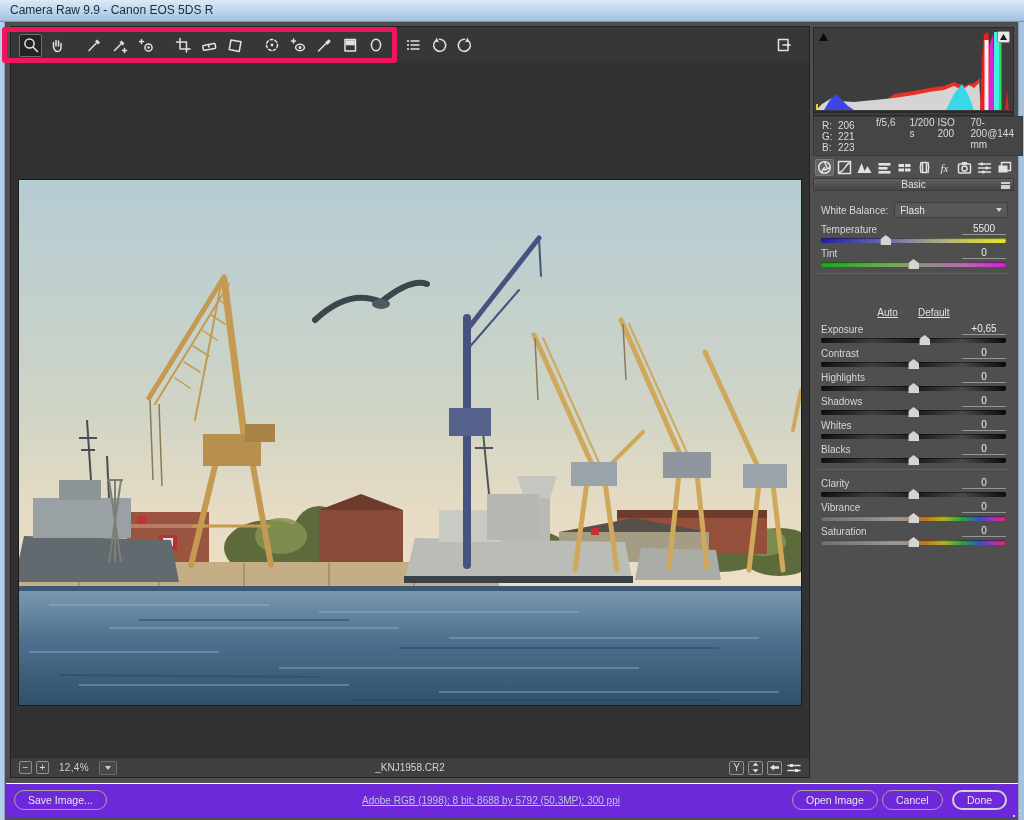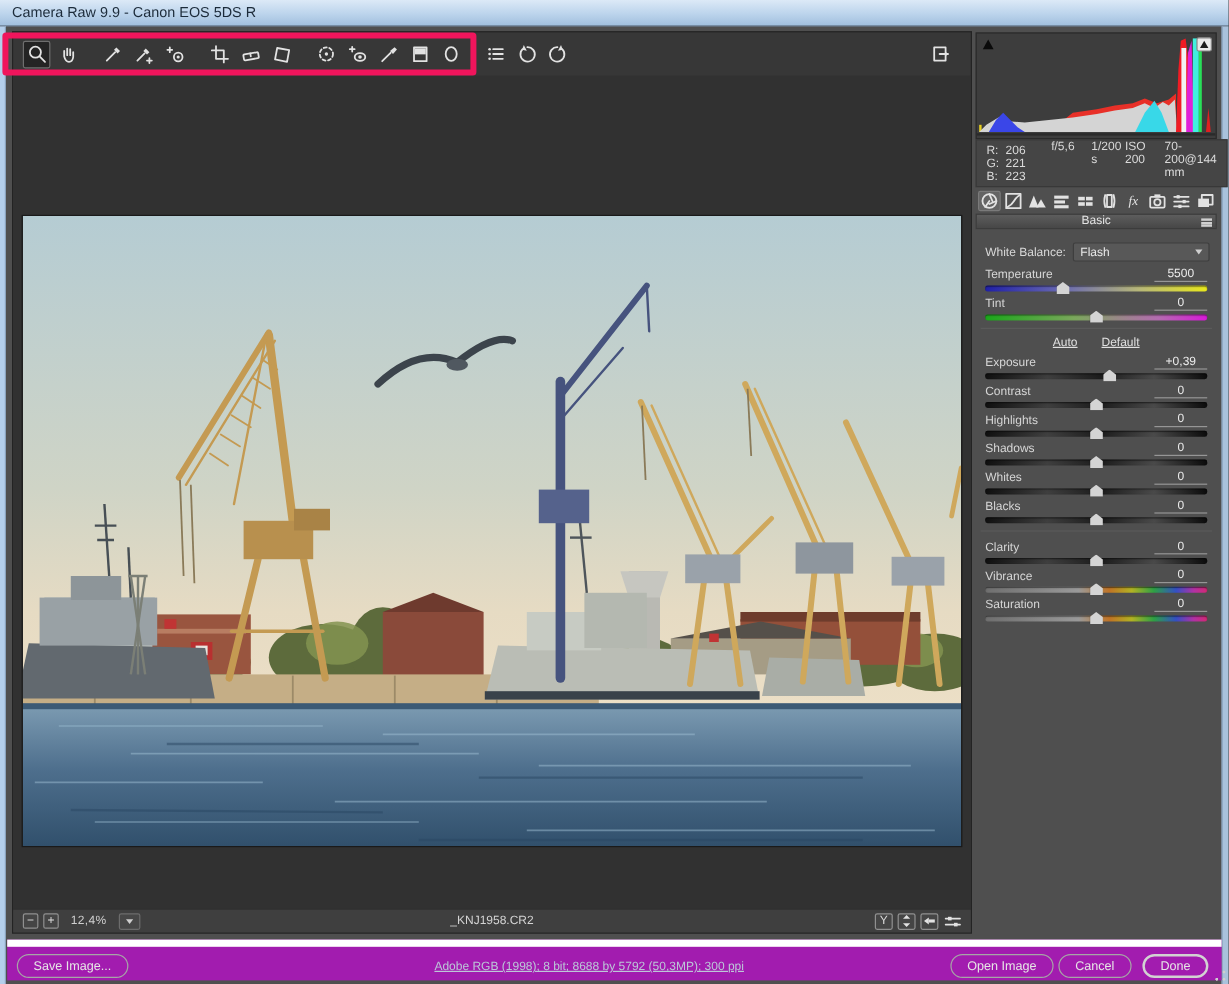--- a/index.html
+++ b/index.html
@@ -79,24 +79,24 @@
   .track { position:relative; height:5px; border-radius:2px; margin-top:3px; margin-bottom:3px; box-shadow:inset 0 1px 1px rgba(0,0,0,.5); }
   .track-temp { background:linear-gradient(to right,#2121a8,#6a6ab2 35%,#b9b978 70%,#e8e81e); }
   .track-tint { background:linear-gradient(to right,#1ba81b,#7ba85c 40%,#b46cb0 78%,#d81ad8); }
   .track-dark { background:linear-gradient(to right,#101010,#3f3f3f 28%,#1c1c1c 52%,#4a4a4a 76%,#0c0c0c); }
   .track-rainbow { background:linear-gradient(to right,#6f6f6f,#9a9a9a 42%,#c07426 56%,#b2b224 66%,#2ea045 76%,#3450c4 86%,#b232a4 94%,#d22a74); }
   .thumb { position:absolute; top:-3px; width:11px; height:10px; background:#d4d4d4;
     clip-path:polygon(50% 0,100% 42%,100% 100%,0 100%,0 42%); transform:translateX(-50%);
     filter:drop-shadow(0 1px 1px rgba(0,0,0,.6)); }
   .divider { height:1px; background:#3e3e3e; border-bottom:1px solid #616161; margin:6px 4px; }
   .auto-row { display:flex; justify-content:center; gap:20px; font-size:10px; margin:2px 0 4px 0; }
-  .link { color:#e0e0e0; text-decoration:underline; }
+  .link { color:#e0e0e0; text-decoration:underline;margin-top:27px; }
 
   
-  .footer { position:absolute; left:6px; right:6px; top:783px; height:34px; background:#a21caf; border-top:6px solid #ffffff; }
+  .footer { position:absolute; left:6px; right:6px; top:783px; height:34px; background:#6d28d9; border-top:1px solid #ffffff; }
   .pill-btn { position:absolute; top:6px; height:20px; padding:0 13px; border:1px solid #a6a6a6; border-radius:10px;
     background:transparent; color:#e6e6e6; font-size:10.5px; line-height:18px; }
   .btn-save { left:8px; }
   .btn-open { left:786px; }
   .btn-cancel { left:876px; }
   .btn-done { left:946px; border-width:2px; border-color:#d2d2d2; line-height:16px; }
   .workflow-link { position:absolute; left:200px; width:570px; text-align:center; top:11px; font-size:10px; color:#bcc6d8; text-decoration:underline; }
   .grip { position:absolute; right:2px; bottom:2px; width:10px; height:10px;
     background:
       radial-gradient(circle at 8px 2px,#cfcfcf 1px,transparent 1.4px),
@@ -600,21 +600,21 @@
 
       <div class="divider"></div>
       <div class="auto-row">
         <span class="link">Auto</span>
         <span class="link">Default</span>
       </div>
 
       <div class="srow">
         <div class="srow-top">
             <span class="slabel">Exposure</span>
-            <span class="sval">+0,39</span>
+            <span class="sval">+0,65</span>
           </div>
         <div class="track track-dark">
             <div class="thumb" style="left: 56%;"></div>
           </div>
       </div>
       <div class="srow">
         <div class="srow-top">
             <span class="slabel">Contrast</span>
             <span class="sval">0</span>
           </div>

